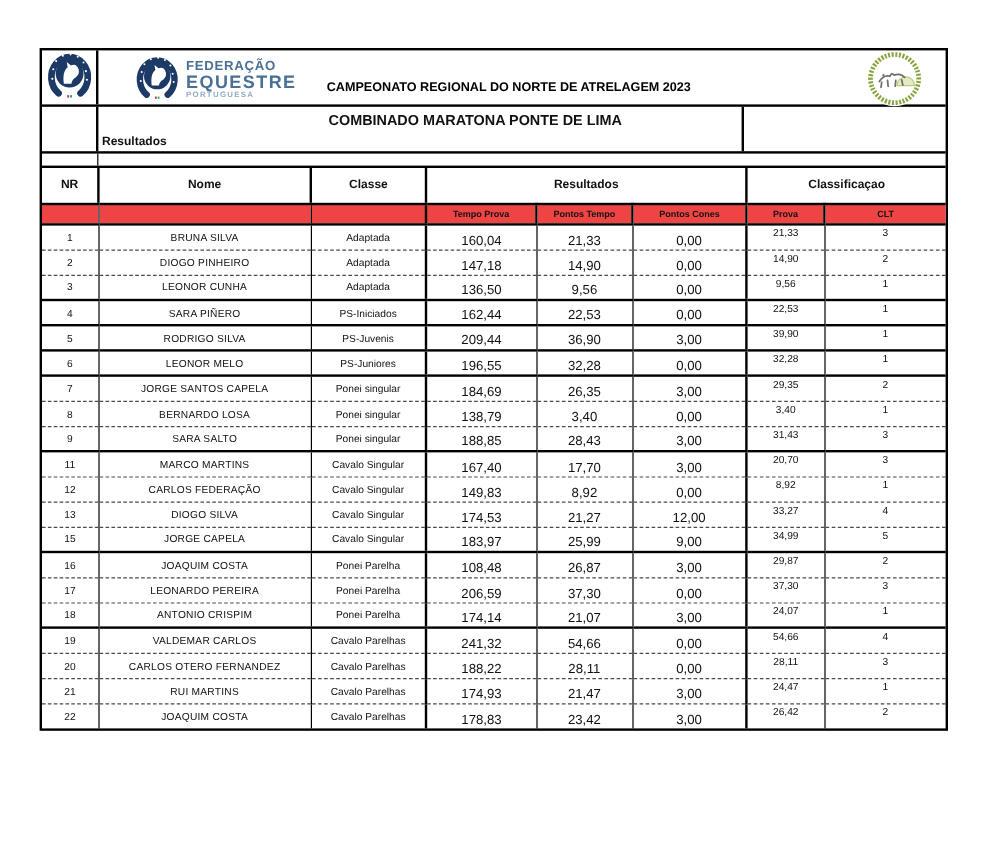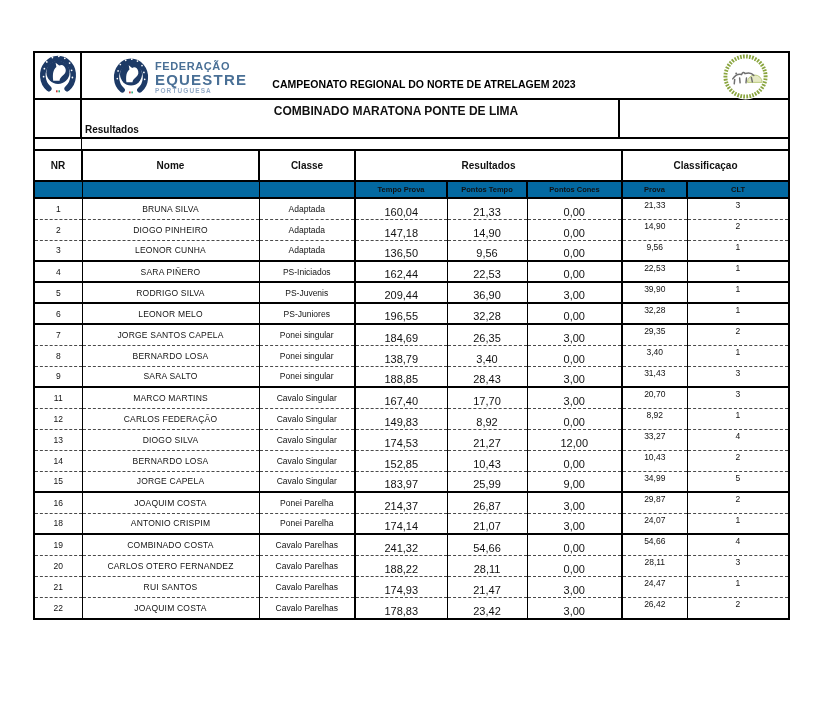--- a/index.html
+++ b/index.html
@@ -1,19 +1,19 @@
 <!DOCTYPE html>
 <html><head>
 <meta charset="utf-8">
 <style>
   * { margin:0; padding:0; box-sizing:border-box; }
   html,body { width:828px; height:720px; background:#ffffff; font-family:"Liberation Sans", sans-serif; color:#111; }
   .page { position:relative; width:828px; height:720px; background:#fff; overflow:hidden; }
 
-  .sheet { position:absolute; left:33px; top:51px; width:757px; border:2px solid #000; background:#fff; }
+  .sheet { position:absolute; left:33px; top:40px; width:757px; border:2px solid #000; background:#fff; }
 
   
   .row-a { height:47px; border-bottom:2px solid #000; display:flex; }
   .a-left { flex:0 0 47px; border-right:2px solid #000; display:flex; align-items:center; justify-content:center; }
   .a-rest { flex:1; position:relative; }
   .fep-block { position:absolute; left:30px; top:3px; display:flex; align-items:center; }
   .fep-word { margin-left:5px; line-height:1; }
   .fep-word .l1 { font-size:11px; font-weight:bold; color:#4a7096; letter-spacing:0.6px; }
   .fep-word .l2 { font-size:15px; font-weight:bold; color:#4a7096; letter-spacing:1.2px; }
   .fep-word .l3 { font-size:6.5px; font-weight:bold; color:#93aac6; letter-spacing:1.1px; margin-top:1px; }
@@ -36,21 +36,21 @@
   .c-rest { flex:1; }
 
   
   table.results-table { border-collapse:collapse; table-layout:fixed; width:753px; }
   .results-table th, .results-table td { overflow:hidden; white-space:nowrap; text-align:center; }
 
   tr.head-row th { height:30px; font-size:10px; font-weight:bold; vertical-align:middle;
                    border-left:2px solid #000; border-bottom:2px solid #000; }
   tr.head-row th:first-child { border-left:none; }
 
-  tr.subhead-row td { height:17px; background:#0369a1; font-size:7.5px; font-weight:bold; vertical-align:middle;
+  tr.subhead-row td { height:17px; background:#ef4444; font-size:7.5px; font-weight:bold; vertical-align:middle;
                       border-left:1px solid #000; border-bottom:2px solid #000;margin-left:20px; }
   tr.subhead-row td:first-child { border-left:none; }
   tr.subhead-row td.thick { border-left-width:2px; }
 
   tbody td { height:21px; border-left:1px solid #000; }
   tbody td:first-child { border-left:none; }
   tbody td.bthick { border-left-width:2px; }
 
   tr.sep-dashed td { border-bottom:1px dashed #4a4a4a; }
   tr.sep-solid  td { border-bottom:2px solid #000; }
@@ -292,83 +292,83 @@
           <tr class="sep-dashed">
             <td class="c-nr">13</td>
             <td class="c-nome">DIOGO SILVA</td>
             <td class="c-classe">Cavalo Singular</td>
             <td class="c-res bthick">174,53</td>
             <td class="c-res">21,27</td>
             <td class="c-res">12,00</td>
             <td class="c-top bthick">33,27</td>
             <td class="c-top">4</td>
           </tr>
-          <tr class="sep-dashed">
-            <td class="c-nr">14</td>
-            <td class="c-nome">BERNARDO LOSA</td>
-            <td class="c-classe">Cavalo Singular</td>
-            <td class="c-res bthick">152,85</td>
-            <td class="c-res">10,43</td>
-            <td class="c-res">0,00</td>
-            <td class="c-top bthick">10,43</td>
-            <td class="c-top">2</td>
-          </tr>
           <tr class="sep-solid">
             <td class="c-nr">15</td>
             <td class="c-nome">JORGE CAPELA</td>
             <td class="c-classe">Cavalo Singular</td>
             <td class="c-res bthick">183,97</td>
             <td class="c-res">25,99</td>
             <td class="c-res">9,00</td>
             <td class="c-top bthick">34,99</td>
             <td class="c-top">5</td>
           </tr>
           <tr class="sep-dashed">
             <td class="c-nr">16</td>
             <td class="c-nome">JOAQUIM COSTA</td>
             <td class="c-classe">Ponei Parelha</td>
-            <td class="c-res bthick">214,37</td>
+            <td class="c-res bthick">108,48</td>
             <td class="c-res">26,87</td>
             <td class="c-res">3,00</td>
             <td class="c-top bthick">29,87</td>
             <td class="c-top">2</td>
+          </tr>
+          <tr class="sep-dashed">
+            <td class="c-nr">17</td>
+            <td class="c-nome">LEONARDO PEREIRA</td>
+            <td class="c-classe">Ponei Parelha</td>
+            <td class="c-res bthick">206,59</td>
+            <td class="c-res">37,30</td>
+            <td class="c-res">0,00</td>
+            <td class="c-top bthick">37,30</td>
+            <td class="c-top">3</td>
           </tr>
           <tr class="sep-solid">
             <td class="c-nr">18</td>
             <td class="c-nome">ANTONIO CRISPIM</td>
             <td class="c-classe">Ponei Parelha</td>
             <td class="c-res bthick">174,14</td>
             <td class="c-res">21,07</td>
             <td class="c-res">3,00</td>
             <td class="c-top bthick">24,07</td>
             <td class="c-top">1</td>
           </tr>
           <tr class="sep-dashed">
             <td class="c-nr">19</td>
-            <td class="c-nome">COMBINADO COSTA</td>
+            <td class="c-nome">VALDEMAR CARLOS</td>
             <td class="c-classe">Cavalo Parelhas</td>
             <td class="c-res bthick">241,32</td>
             <td class="c-res">54,66</td>
             <td class="c-res">0,00</td>
             <td class="c-top bthick">54,66</td>
             <td class="c-top">4</td>
           </tr>
           <tr class="sep-dashed">
             <td class="c-nr">20</td>
             <td class="c-nome">CARLOS OTERO FERNANDEZ</td>
             <td class="c-classe">Cavalo Parelhas</td>
             <td class="c-res bthick">188,22</td>
             <td class="c-res">28,11</td>
             <td class="c-res">0,00</td>
             <td class="c-top bthick">28,11</td>
             <td class="c-top">3</td>
           </tr>
           <tr class="sep-dashed">
             <td class="c-nr">21</td>
-            <td class="c-nome">RUI SANTOS</td>
+            <td class="c-nome">RUI MARTINS</td>
             <td class="c-classe">Cavalo Parelhas</td>
             <td class="c-res bthick">174,93</td>
             <td class="c-res">21,47</td>
             <td class="c-res">3,00</td>
             <td class="c-top bthick">24,47</td>
             <td class="c-top">1</td>
           </tr>
           <tr class="sep-solid">
             <td class="c-nr">22</td>
             <td class="c-nome">JOAQUIM COSTA</td>

